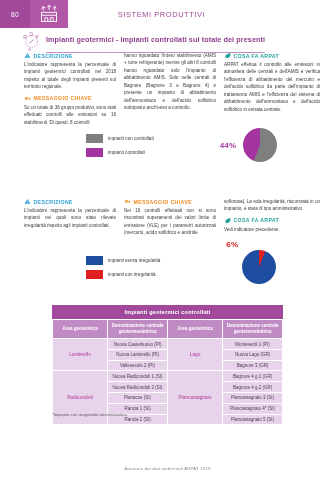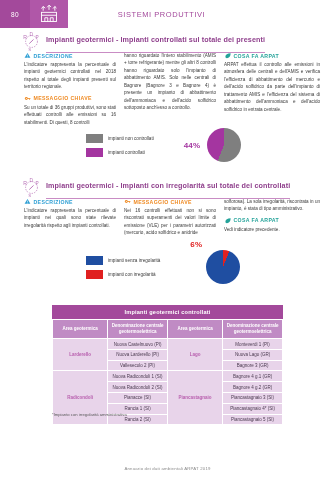--- a/index.html
+++ b/index.html
@@ -65,21 +65,21 @@
   .body-txt + .lbl { margin-top: 4px; }
   .mini-ico { width: 7px; height: 7px; display: inline-block; }
 
   
   .chart-block { position: absolute; display: flex; align-items: center; }
   .legend { display: flex; flex-direction: column; gap: 5px; }
   .legend-row { display: flex; align-items: center; gap: 5px; }
   .swatch { width: 17px; height: 9px; display: inline-block; }
   .legend-txt { font-size: 4.6px; color: #3a3a3a; }
   .pct {
-    font-size: 8px; font-weight: bold; letter-spacing: .2px;
+    font-size: 8px; font-weight: bold; letter-spacing: .2px; margin-left: 36px;
   }
   .pie { border-radius: 50%; }
 
   
   .tbl-wrap {
     position: absolute; left: 52px; top: 305px; width: 231px;
     border-collapse: collapse;
   }
   table { width: 100%; border-collapse: collapse; table-layout: fixed; }
   caption.tbl-title {
@@ -199,33 +199,20 @@
         <span class="swatch" style="background:#a435a0;"></span>
         <span class="legend-txt">impianti controllati</span>
       </div>
     </div>
     <div style="display:flex; align-items:center; gap:7px;">
       <span class="pct" style="color:#a435a0;">44%</span>
       <span class="pie" style="width:34px;height:34px;background:conic-gradient(#7f7f7f 0deg 202deg, #a435a0 202deg 360deg);"></span>
     </div>
   </div>
 
-  <div class="sec-head" style="top:178px;">
-    <span class="badge">
-      <svg width="19" height="19" viewBox="0 0 24 24" fill="none" stroke="#b873b8" stroke-width="1">
-        <circle cx="12" cy="12" r="7.5" stroke-dasharray="1.6 1.6"></circle>
-        <path d="M9.2 14.6 L14.6 9.4" stroke="#b873b8" stroke-width="1.2"></path>
-        <text x="1.5" y="8.5" font-size="6.5" fill="#b873b8" stroke="none" font-family="sans-serif">R</text>
-        <text x="9.5" y="4.5" font-size="6" fill="#b873b8" stroke="none" font-family="sans-serif">D</text>
-        <text x="17" y="8.5" font-size="6" fill="#b873b8" stroke="none" font-family="sans-serif">P</text>
-        <text x="8" y="23.5" font-size="5.5" fill="#b873b8" stroke="none" font-family="sans-serif">S</text>
-      </svg>
-    </span>
-    <span class="sec-title">Impianti geotermici - Impianti con irregolarità sul totale dei controllati</span>
-  </div>
 
   <div class="cols" style="top:198px; left:24px;">
     <div class="col">
       <div class="lbl desc">
         <span class="mini-ico">
           <svg width="7" height="7" viewBox="0 0 24 24" fill="#2e9fd4">
               <path d="M12 3 L22 20 H2 Z"></path>
               <rect x="11" y="9" width="2" height="6" fill="#ffffff"></rect>
               <rect x="11" y="16.5" width="2" height="2" fill="#ffffff"></rect>
             </svg>

